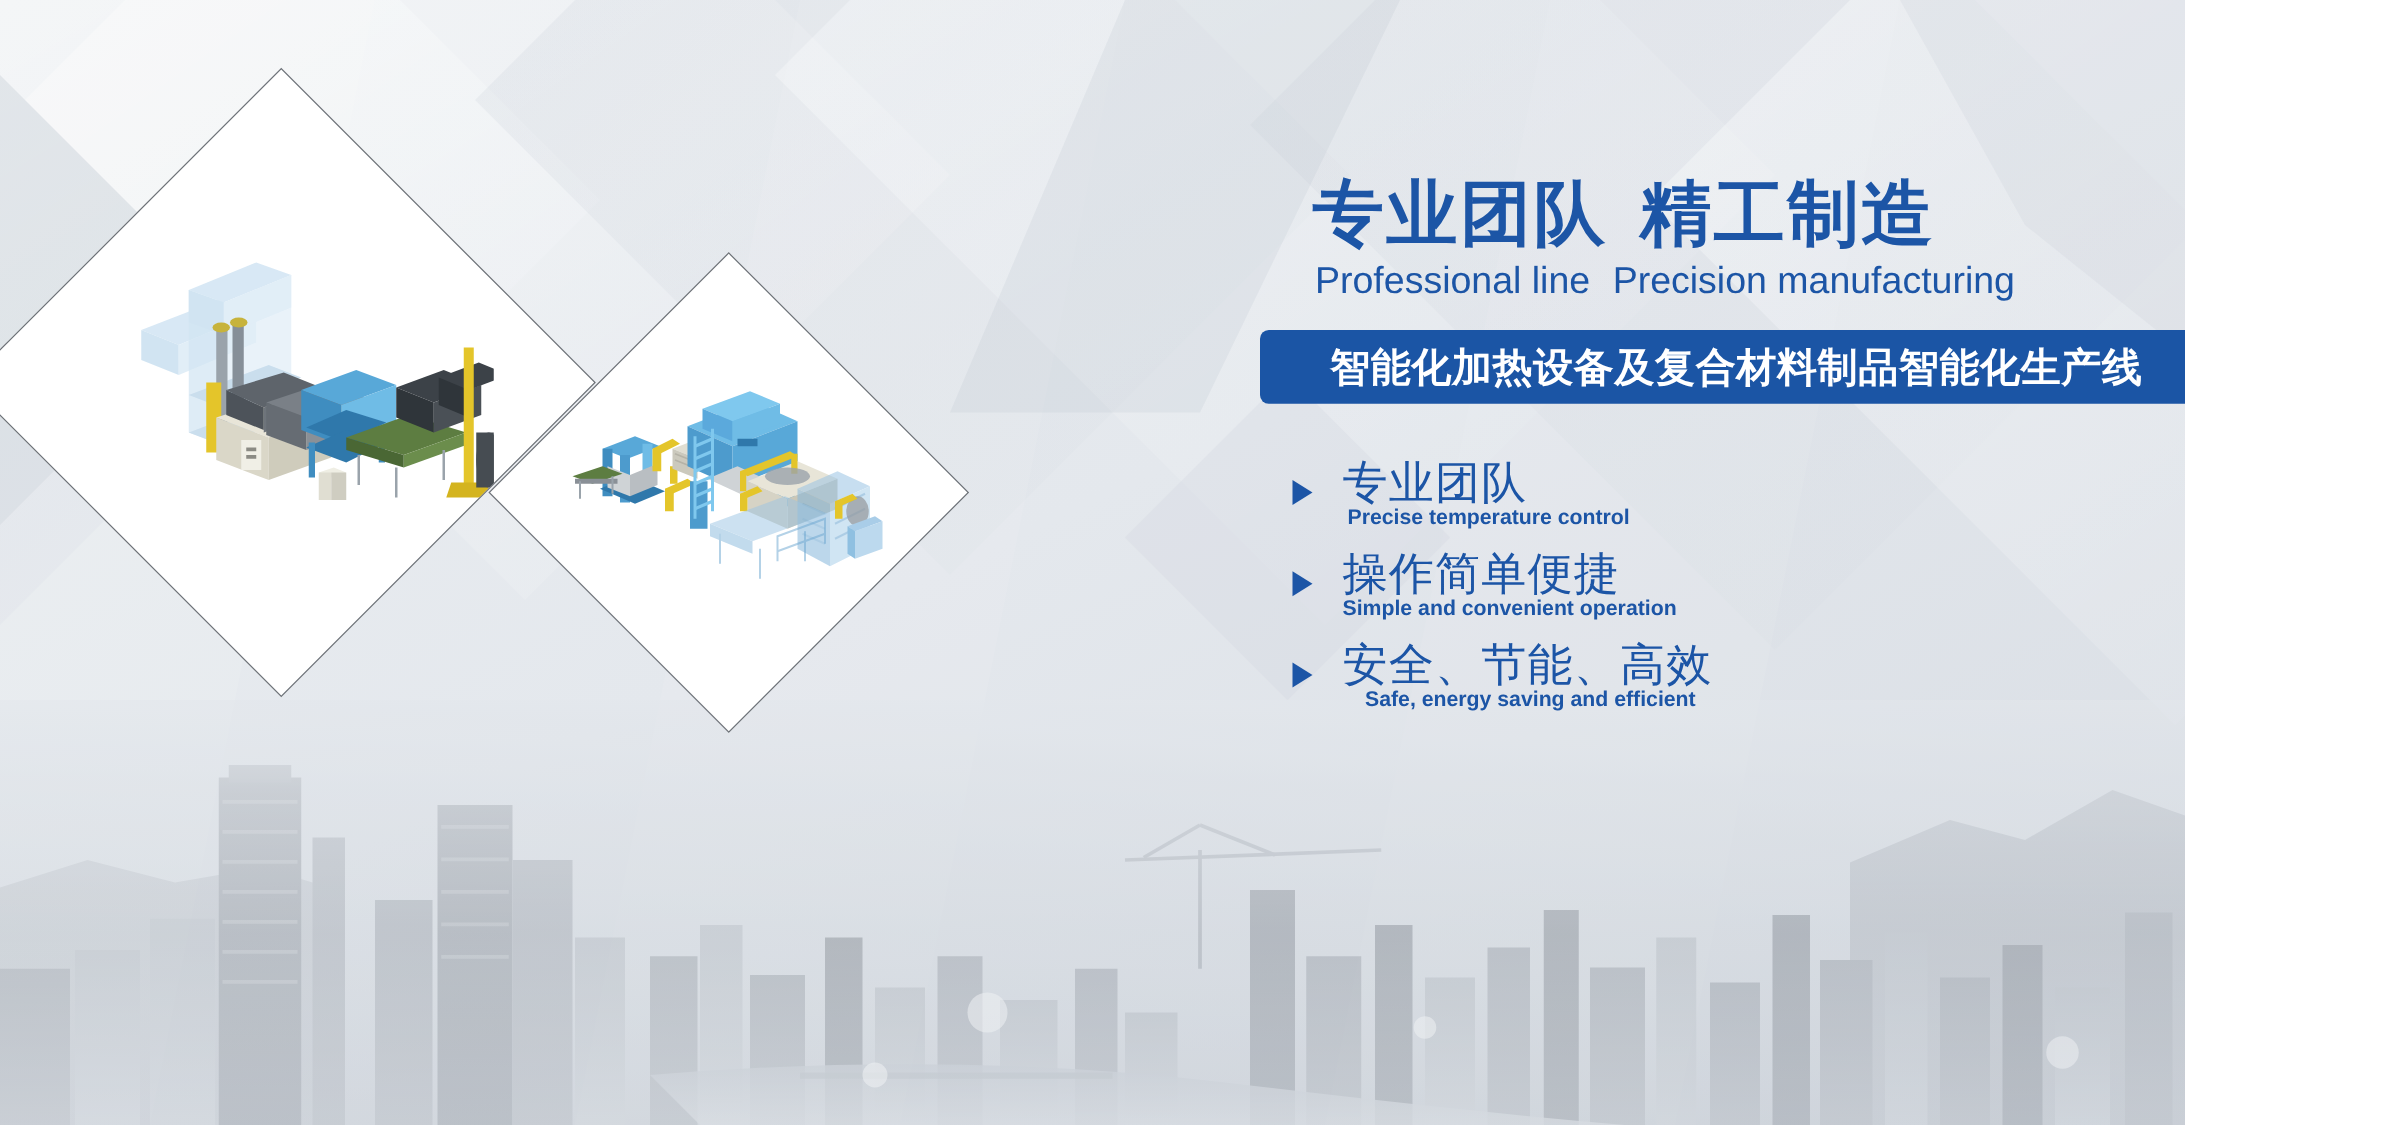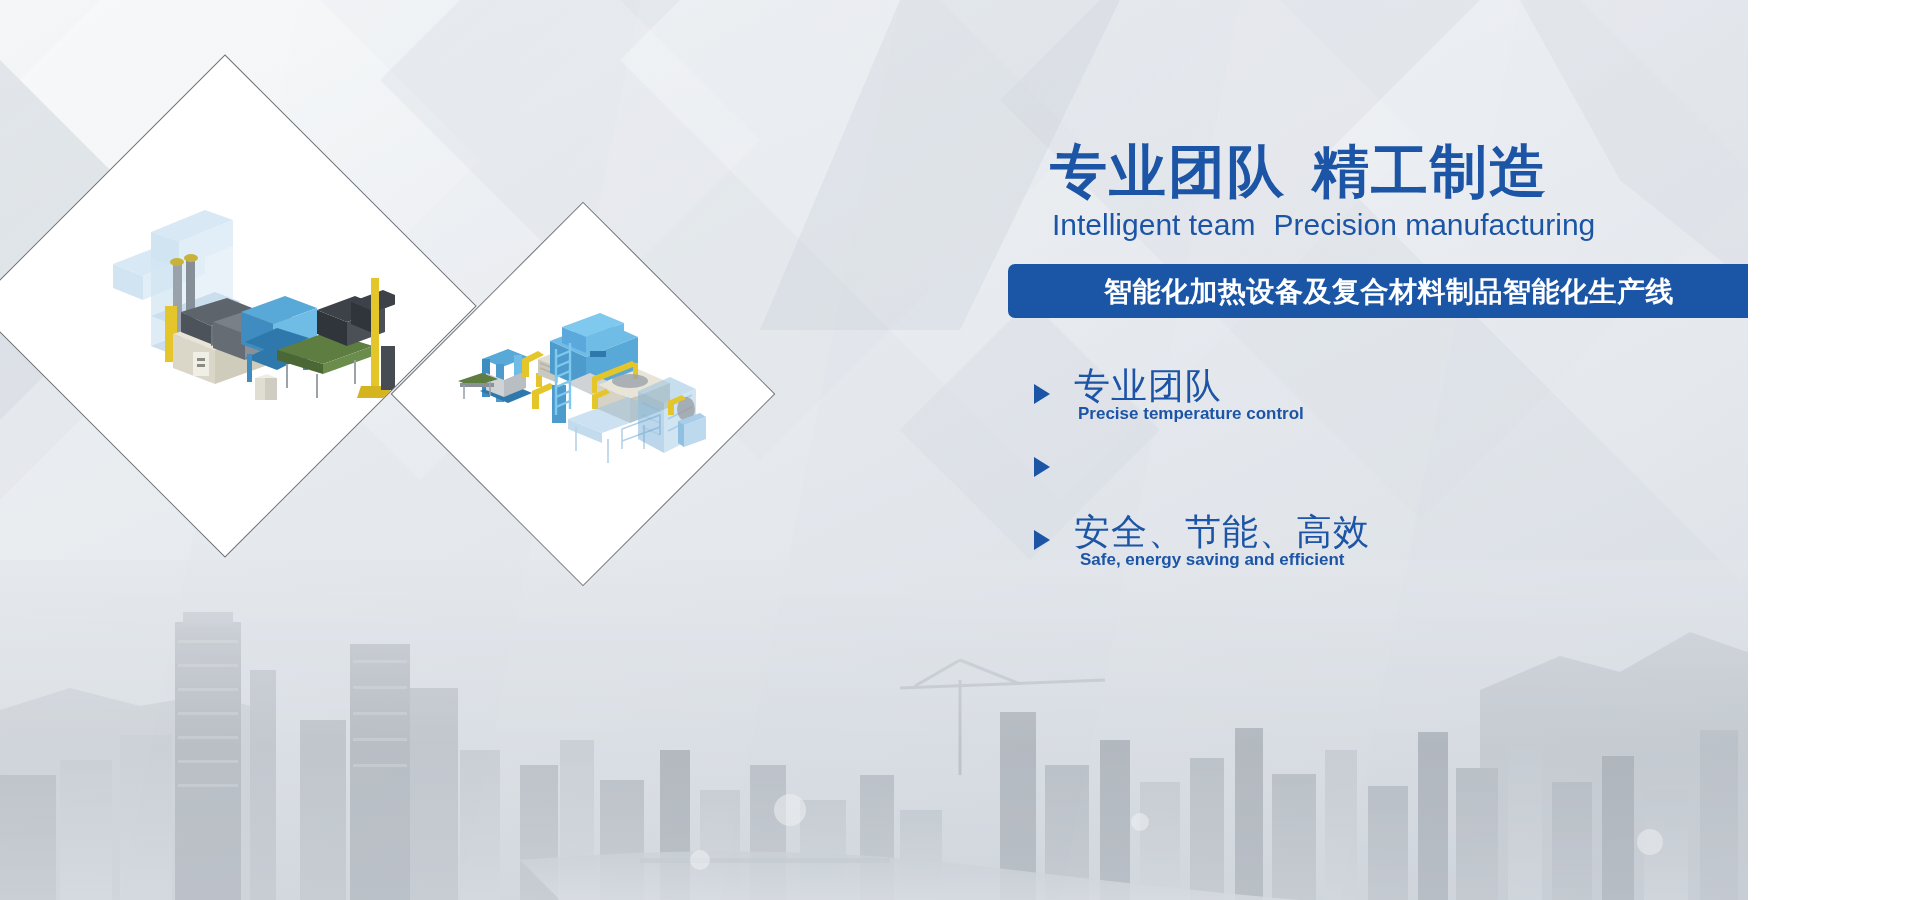--- a/index.html
+++ b/index.html
@@ -121,21 +121,21 @@
     left: 0px;
     top: 264px;
     width: 762px;
     background: #1b55a5;
     border-radius: 7px;
     padding: 10px 0 9px 0;
     box-sizing: border-box;
     text-align: center;
   }
   .callout-cn {
-    font-size: 28px;
+    font-size: 32px;
     font-weight: 700;
     color: #ffffff;
     letter-spacing: 0.5px;
     line-height: 1.25;
     white-space: nowrap;
   }
   .callout-en {
     font-size: 15.5px;
     font-weight: 700;
     color: #ffffff;
@@ -182,21 +182,21 @@
     font-size: 17px;
     font-weight: 700;
     color: #1c55a6;
     line-height: 1.1;
     margin-top: -1px;
     white-space: nowrap;
   }
   .feature-en.indent-a { margin-left: 4px; }
   .feature-en.indent-b { margin-left: 12px; }
   .feature-en.indent-c { margin-left: 0px; }
-  .feature-en.indent-d { margin-left: 6px; }
+  .feature-en.indent-d { margin-left: 18px; }
 </style>
 </head>
 <body>
 
 <div class="banner">
 
   <div class="bg-layer">
     <svg viewBox="0 0 1920 900" xmlns="http://www.w3.org/2000/svg" aria-hidden="true">
       <defs>
         <linearGradient id="bgGrad" x1="0" y1="0" x2="1" y2="1">
@@ -551,40 +551,44 @@
     </div>
   </div>
 
   <div class="content">
 
     <div class="headline">
       <span>专业团队</span><span class="gap"></span><span>精工制造</span>
     </div>
 
     <div class="headline-en">
-      <span>Intelligent team</span><span class="gap-en"></span><span>Precision manufacturing</span>
+      <span>Professional line</span><span class="gap-en"></span><span>Precision manufacturing</span>
     </div>
 
     <div class="callout">
       <div class="callout-cn">智能化加热设备及复合材料制品智能化生产线</div>
     </div>
 
     <div class="features">
 
       <div class="feature">
         <span class="feature-marker"></span>
         <div class="feature-body">
           <div class="feature-cn">专业团队</div>
           <div class="feature-en indent-a">Precise temperature control</div>
         </div>
       </div>
 
 
       <div class="feature">
         <span class="feature-marker"></span>
+        <div class="feature-body">
+          <div class="feature-cn">操作简单便捷</div>
+          <div class="feature-en indent-c">Simple and convenient operation</div>
+        </div>
       </div>
 
       <div class="feature">
         <span class="feature-marker"></span>
         <div class="feature-body">
           <div class="feature-cn">安全、节能、高效</div>
           <div class="feature-en indent-d">Safe, energy saving and efficient</div>
         </div>
       </div>
 

